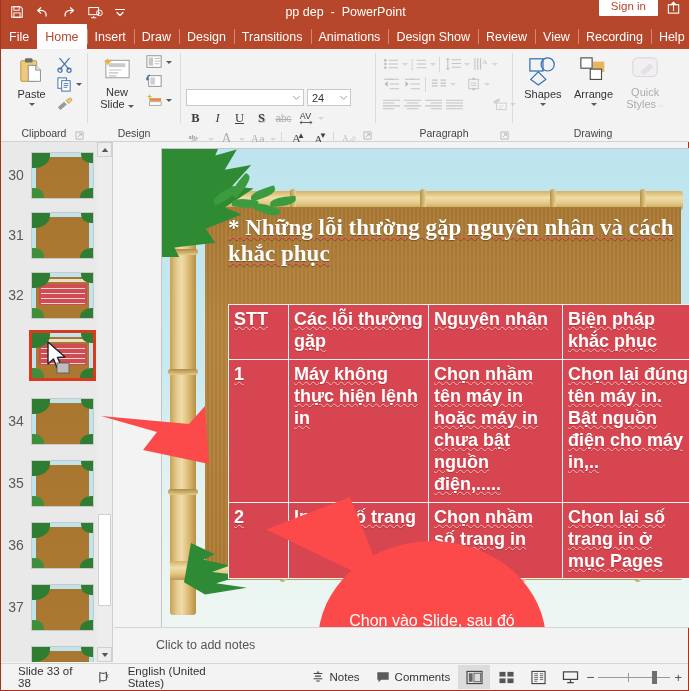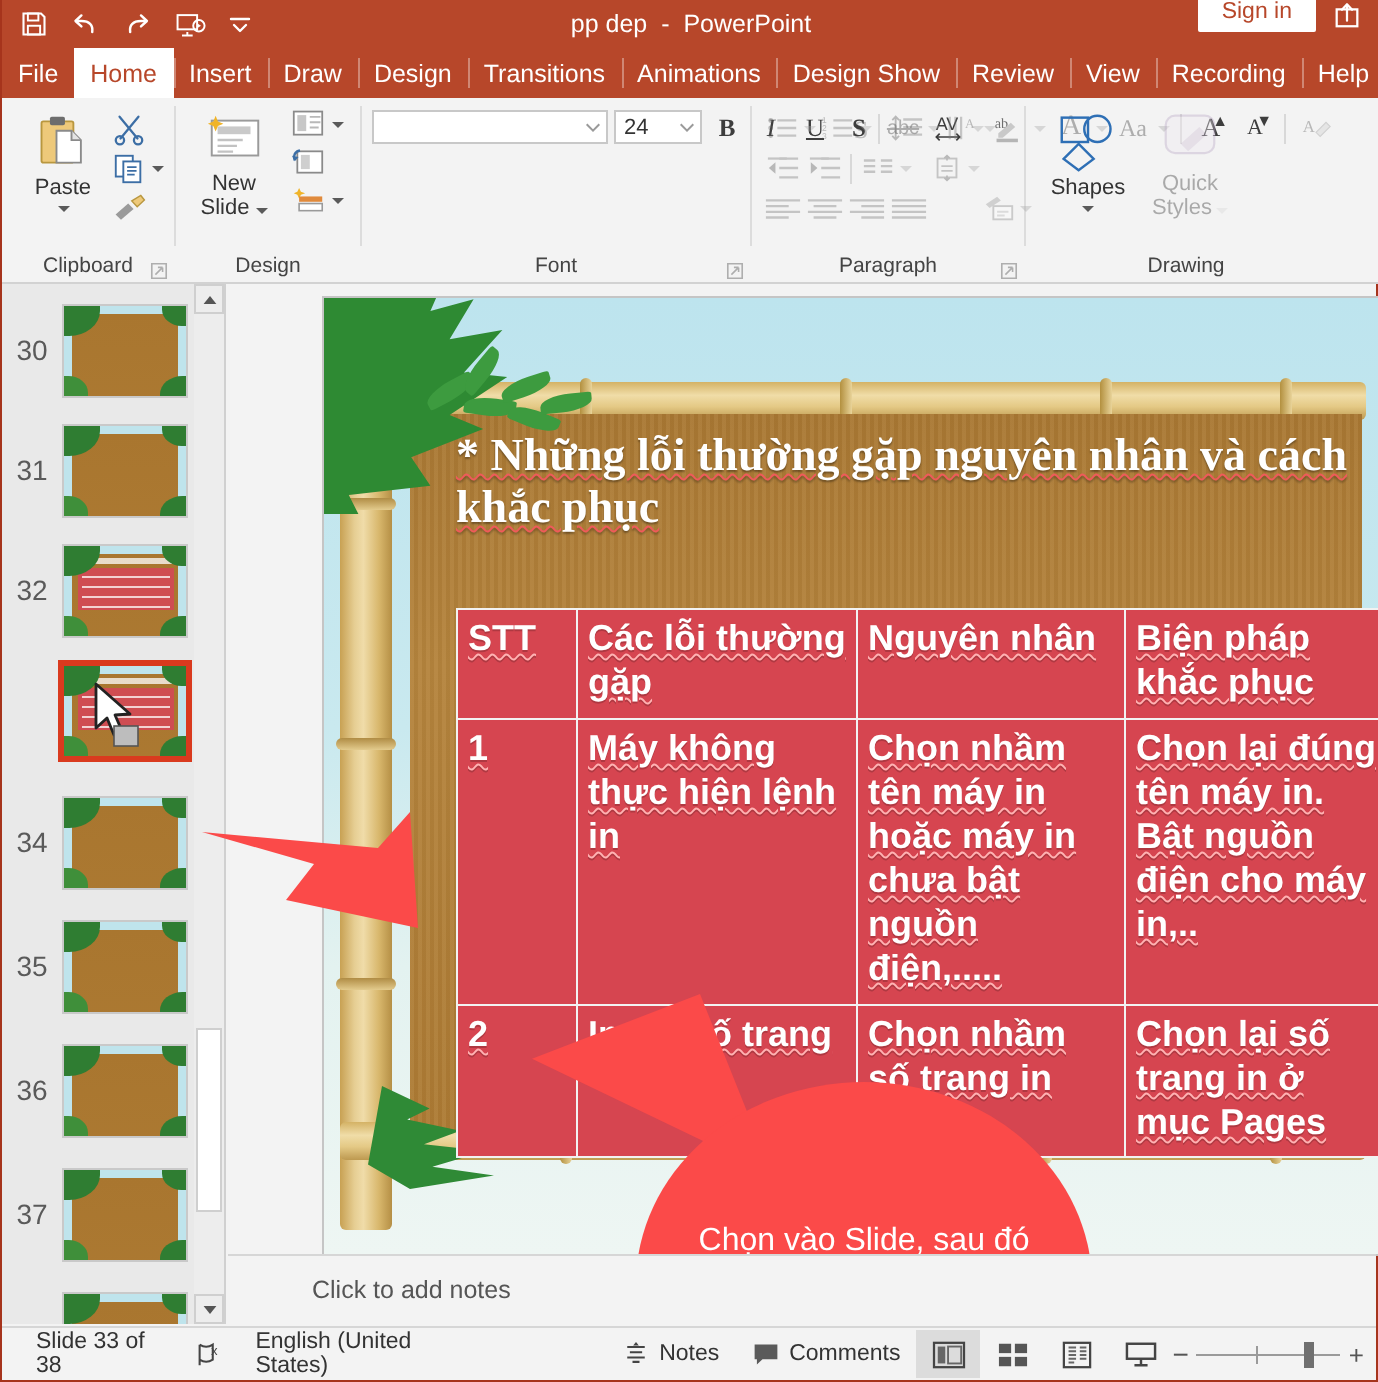--- a/index.html
+++ b/index.html
@@ -73,21 +73,21 @@
 
   .bigbtn { display:flex; flex-direction:column; align-items:center; width:46px; padding-top:2px; }
   .bigbtn .lbl { font-size:11px; color:#333; text-align:center; line-height:12px; margin-top:2px; }
   .caret { width:0;height:0;border-left:3px solid transparent;border-right:3px solid transparent;border-top:3.5px solid #5a5a5a; display:inline-block; }
   .caret.dim { border-top-color:#a8a8a8; }
   .smallcol { display:flex; flex-direction:column; gap:3px; padding-left:2px; }
   .smallrow { display:flex; align-items:center; gap:3px; }
   .dim { opacity:.38; }
 
   
-  .fontgroup .group-body { flex-direction:row; padding-top:4px; gap:3px; }
+  .fontgroup .group-body { flex-direction:column; padding-top:4px; gap:3px;margin-top:34px; }
   .fontrow { display:flex; align-items:center; gap:3px; }
   .fontbox {
     height:17px; border:1px solid #c8c8c8; background:#fff; display:flex; align-items:center;
     font-size:11px; color:#333; padding:0 2px 0 4px;
   }
   .fontbox.name { width:118px; justify-content:flex-end; }
   .fontbox.size { width:44px; justify-content:space-between; }
   .chev { width:9px;height:9px; }
   .fbtn {
     width:19px;height:18px;display:flex;align-items:center;justify-content:center;
@@ -579,20 +579,29 @@
 
     <div class="group" style="width:160px">
       <div class="group-body" style="padding-left:8px;gap:4px">
         <div class="bigbtn">
           <svg width="32" height="30" viewBox="0 0 34 32">
             <rect x="3" y="3" width="14" height="13" fill="none" stroke="#2e6fb5" stroke-width="1.3"></rect>
             <circle cx="22" cy="9" r="7" fill="none" stroke="#2e6fb5" stroke-width="1.3"></circle>
             <path d="M12 17 20 25l-8 6-8-6z" fill="none" stroke="#2e6fb5" stroke-width="1.3"></path>
           </svg>
           <div class="lbl">Shapes</div>
+          <span class="caret" style="margin-top:3px"></span>
+        </div>
+        <div class="bigbtn" style="width:52px">
+          <svg width="32" height="30" viewBox="0 0 34 32">
+            <rect x="3" y="2" width="12" height="11" fill="#fff" stroke="#4a4a4a" stroke-width="1.2"></rect>
+            <rect x="16" y="6" width="12" height="11" fill="#e5b65c"></rect>
+            <rect x="13" y="14" width="12" height="11" fill="#fff" stroke="#4a4a4a" stroke-width="1.2"></rect>
+          </svg>
+          <div class="lbl">Arrange</div>
           <span class="caret" style="margin-top:3px"></span>
         </div>
         <div class="bigbtn dim" style="width:48px">
           <svg width="32" height="28" viewBox="0 0 34 30">
             <rect x="4" y="2" width="26" height="20" rx="5" fill="#f0eaf2" stroke="#b9a7c4" stroke-width="1.2"></rect>
             <path d="M12 17 22 8l4 4-10 9z" fill="#cfc0d6"></path>
           </svg>
           <div class="lbl">
             <span>Quick</span><br>
             <span>Styles</span><span class="caret dim" style="margin-left:2px"></span>

